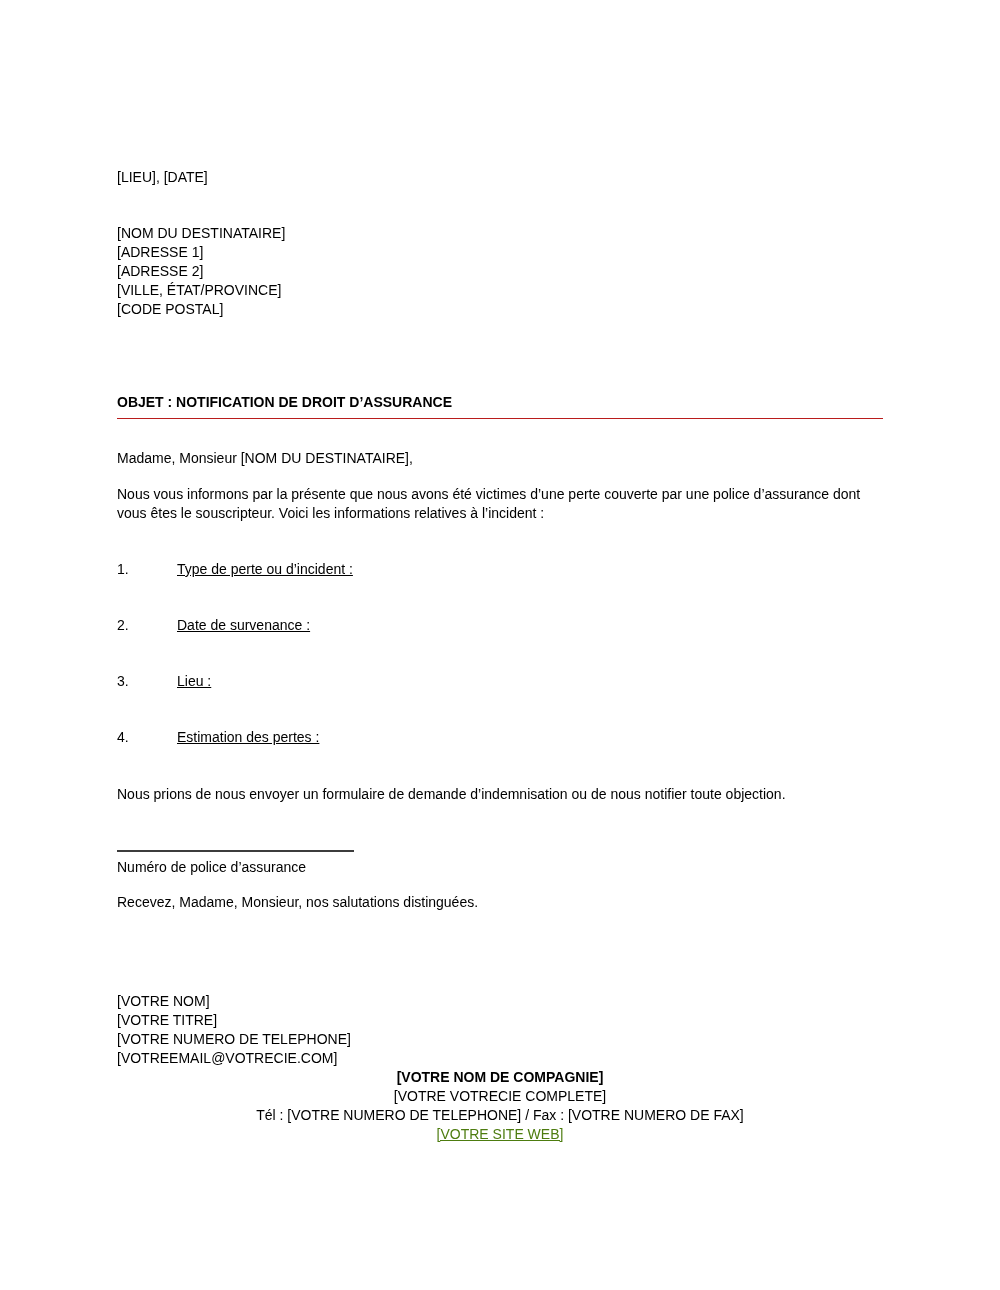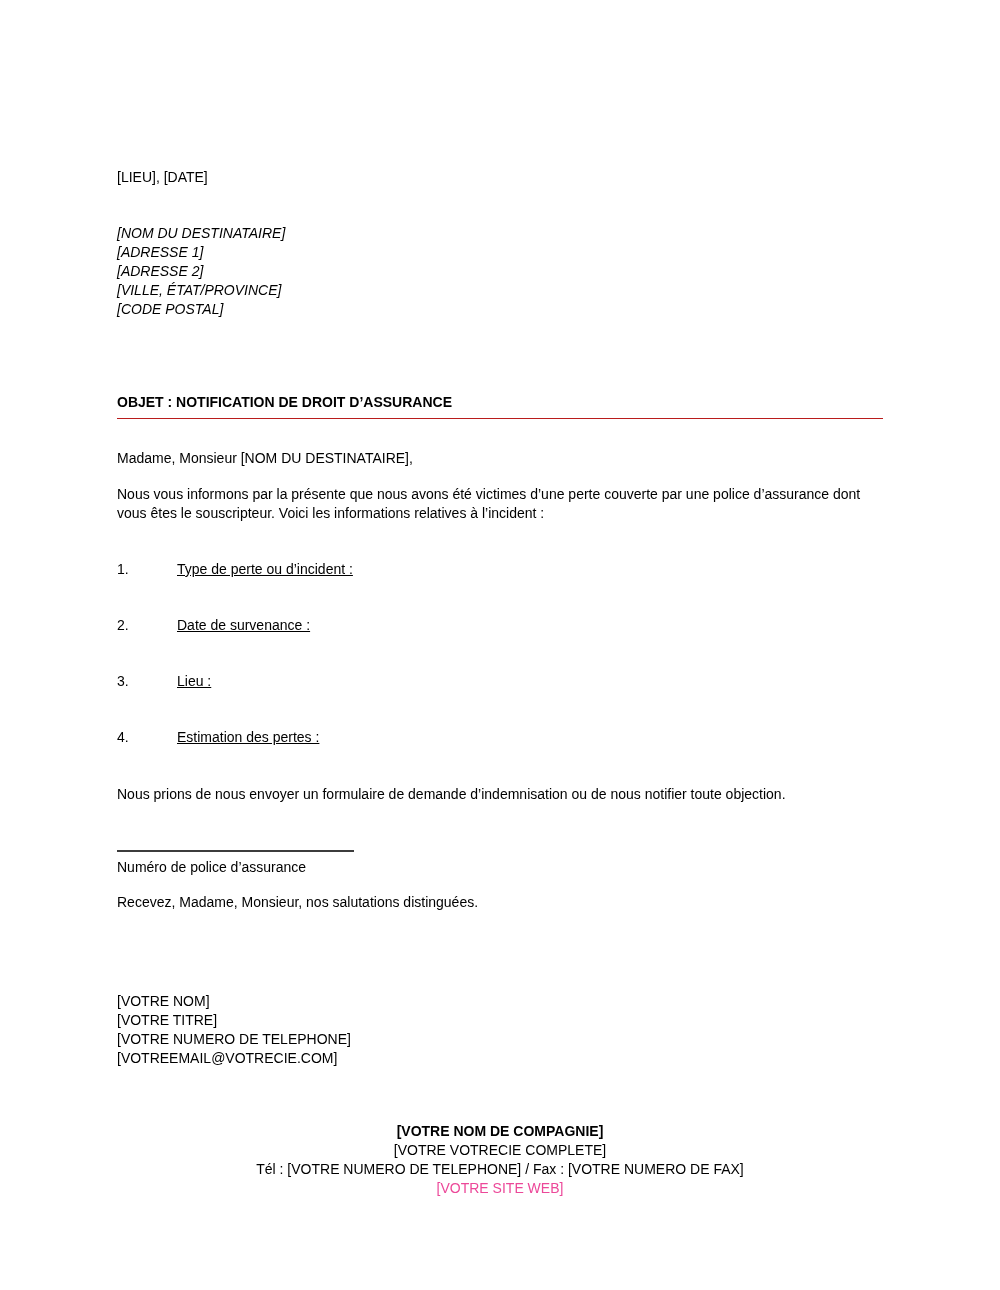--- a/index.html
+++ b/index.html
@@ -10,45 +10,46 @@
     height: 1290px;
     margin: 0 auto;
     background: #ffffff;
     font-family: "Liberation Sans", "DejaVu Sans", sans-serif;
     font-size: 14px;
     line-height: 19px;
     color: #000000;
     padding: 168px 117px 0 117px;
     overflow: hidden;
   }
-  .recipient-block { margin-top: 37px; font-style: italic; }
+  .recipient-block { margin-top: 37px; }
   .subject-row {
     margin-top: 74px;
     font-weight: bold;
     padding-bottom: 6px;
     border-bottom: 1px solid #b91c1c;
   }
   .salutation { margin-top: 30px; }
   .intro-paragraph { margin-top: 17px; }
   .list-item { margin-top: 37px; display: flex; }
   .list-item .num { width: 60px; flex: 0 0 60px; }
   .list-item .label { text-decoration: underline; }
   .request-paragraph { margin-top: 38px; }
   .signature-area { margin-top: 46px; }
   .signature-line {
     width: 237px;
     border-top: 2px solid #3c3c3c;
     padding-top: 6px;
   }
   .closing { margin-top: 16px; }
   .sender-block { margin-top: 80px; }
-  .footer-block { margin-top: 54px; text-align: center; }
+  .footer-block { text-align: center; }
   .footer-company { font-weight: bold; }
   .footer-link a, .footer-link span {
-    color: #ec4899;
+    color: #4d7c0f;
+    text-decoration: underline;
     cursor: pointer;
   }
 </style>
 </head>
 <body>
 
 <div class="page">
 
   <div class="date-line">[LIEU], [DATE]</div>
 

